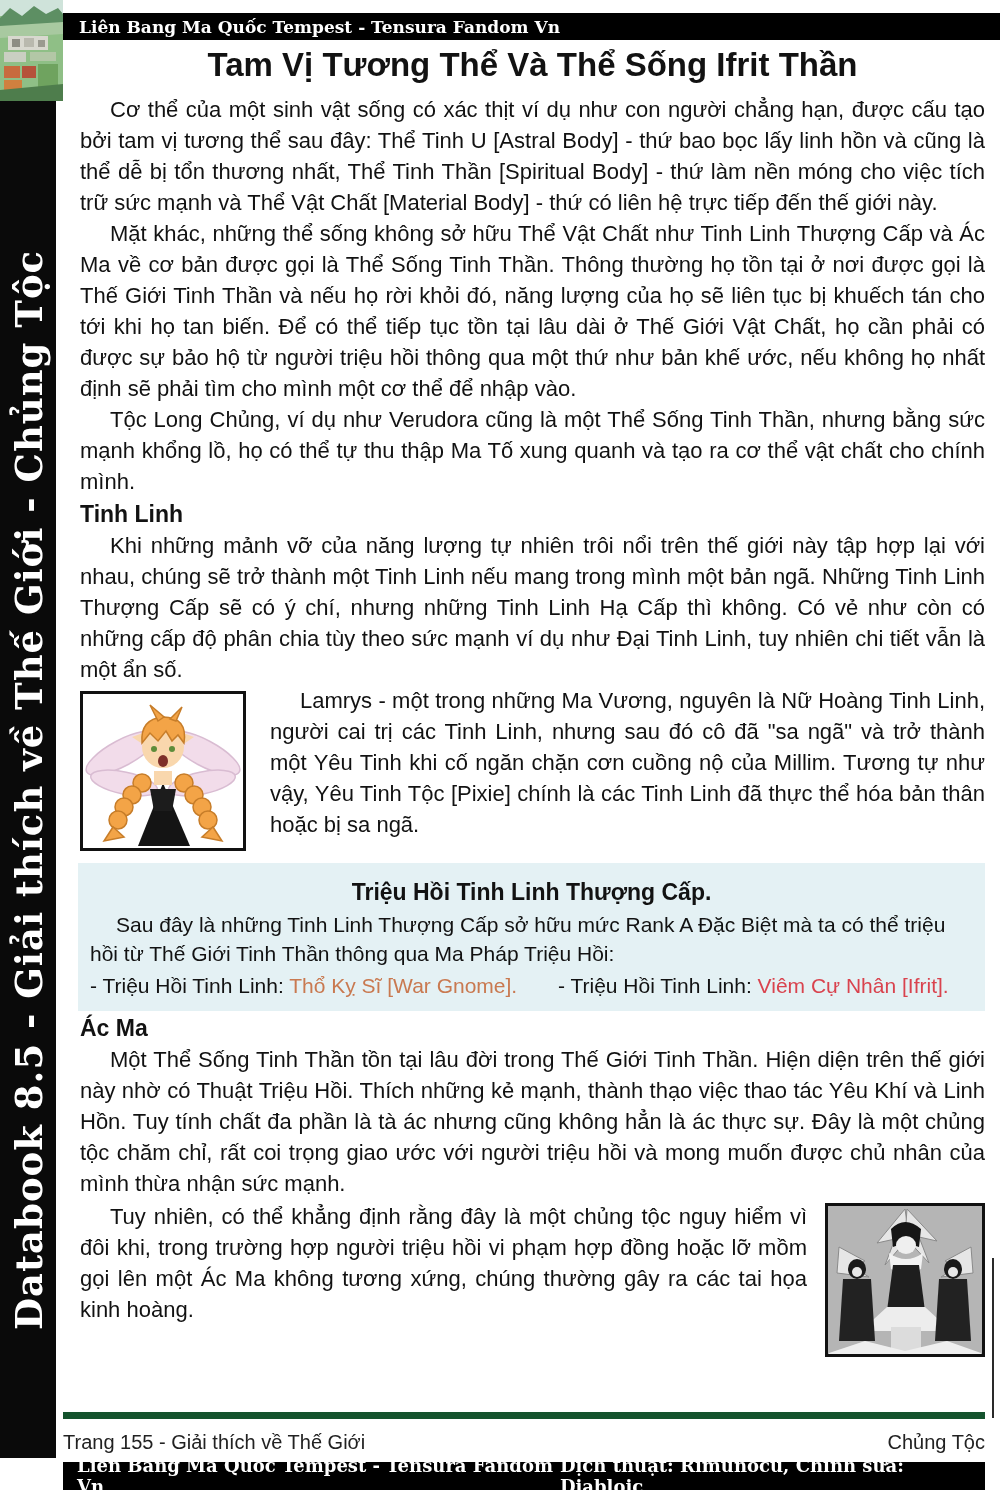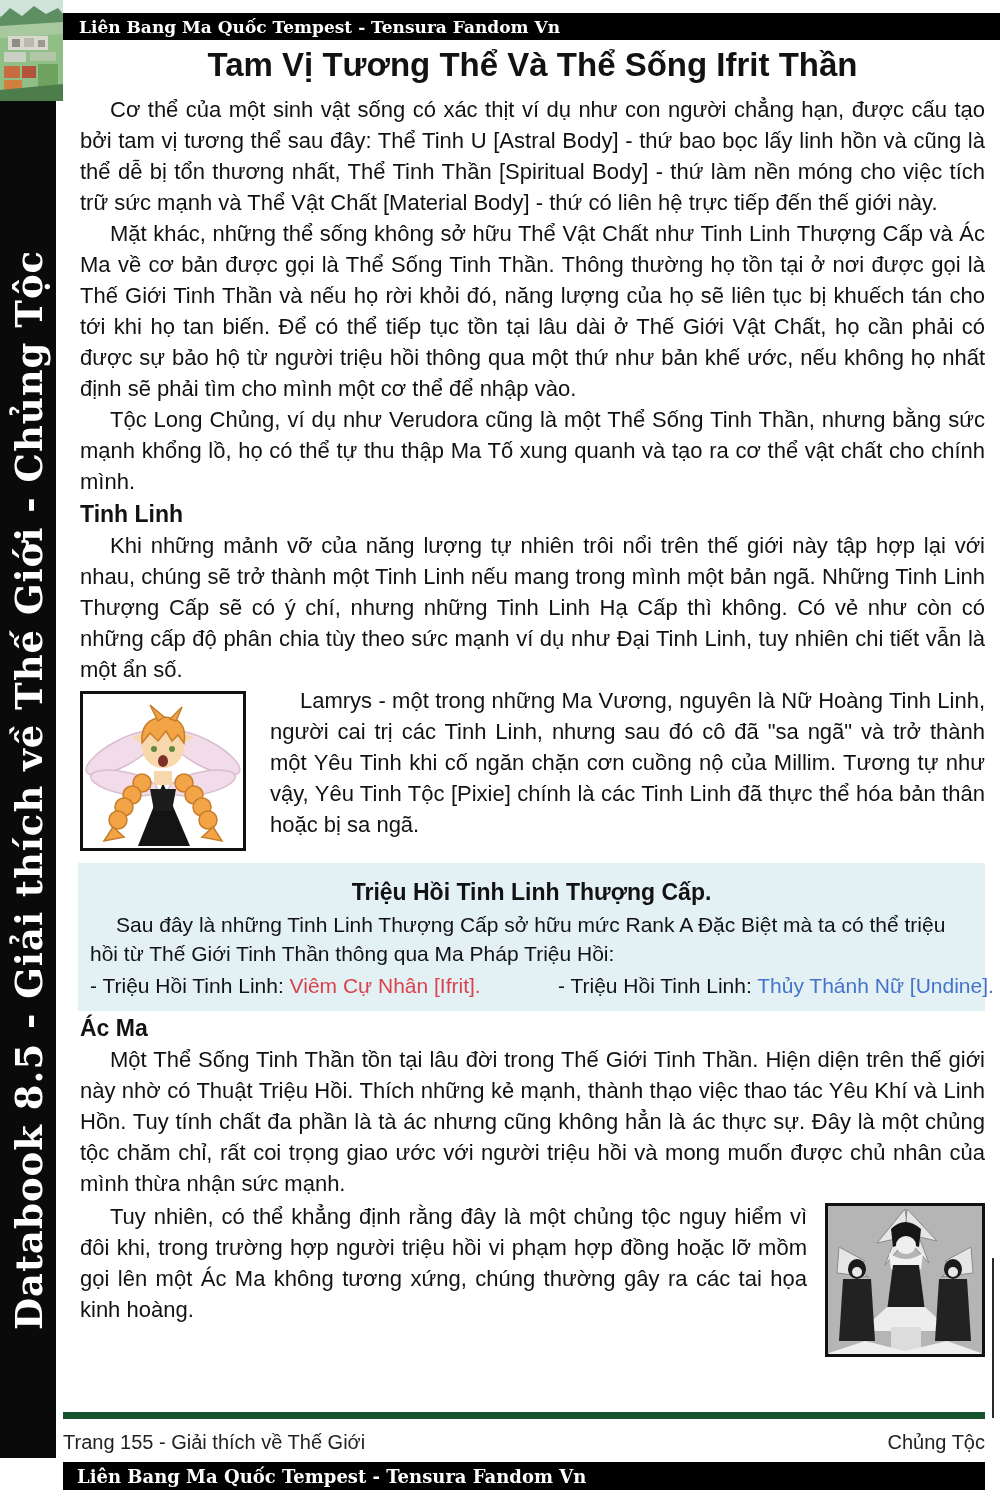--- a/index.html
+++ b/index.html
@@ -150,25 +150,25 @@
       <p class="para">Lamrys - một trong những Ma Vương, nguyên là Nữ Hoàng Tinh Linh, người cai trị các Tinh Linh, nhưng sau đó cô đã "sa ngã" và trở thành một Yêu Tinh khi cố ngăn chặn cơn cuồng nộ của Millim. Tương tự như vậy, Yêu Tinh Tộc [Pixie] chính là các Tinh Linh đã thực thể hóa bản thân hoặc bị sa ngã.</p>
       <div class="clear"></div>
     </div>
 
     <div class="summon-box" style="background: rgb(228, 241, 244);">
       <div class="summon-title">Triệu Hồi Tinh Linh Thượng Cấp.</div>
       <p class="summon-intro">Sau đây là những Tinh Linh Thượng Cấp sở hữu mức Rank A Đặc Biệt mà ta có thể triệu hồi từ Thế Giới Tinh Thần thông qua Ma Pháp Triệu Hồi:</p>
       <div class="summon-grid">
         <div class="summon-item">
           <span>- Triệu Hồi Tinh Linh:</span>
-          <span class="name" style="color: rgb(217, 67, 78);">Viêm Cự Nhân [Ifrit].</span>
+          <span class="name" style="color: rgb(201, 121, 80);">Thổ Kỵ Sĩ [War Gnome].</span>
         </div>
         <div class="summon-item">
           <span>- Triệu Hồi Tinh Linh:</span>
-          <span class="name" style="color: rgb(67, 116, 201);">Thủy Thánh Nữ [Undine].</span>
+          <span class="name" style="color: rgb(217, 67, 78);">Viêm Cự Nhân [Ifrit].</span>
         </div>
       </div>
     </div>
 
     <div class="section-heading">Ác Ma</div>
     <p class="para">Một Thể Sống Tinh Thần tồn tại lâu đời trong Thế Giới Tinh Thần. Hiện diện trên thế giới này nhờ có Thuật Triệu Hồi. Thích những kẻ mạnh, thành thạo việc thao tác Yêu Khí và Linh Hồn. Tuy tính chất đa phần là tà ác nhưng cũng không hẳn là ác thực sự. Đây là một chủng tộc chăm chỉ, rất coi trọng giao ước với người triệu hồi và mong muốn được chủ nhân của mình thừa nhận sức mạnh.</p>
 
     <div class="acma-wrap">
       <svg class="demons-figure" viewBox="0 0 160 154" xmlns="http://www.w3.org/2000/svg">
         <rect x="1.5" y="1.5" width="157" height="151" fill="#b5b5b5" stroke="#111" stroke-width="3"></rect>
@@ -202,16 +202,17 @@
     </div>
   </div>
 
   <div class="footer-info">
     <span>Trang 155 - Giải thích về Thế Giới</span>
     <span>Chủng Tộc</span>
   </div>
 
   <div class="bottombar">
     <span>Liên Bang Ma Quốc Tempest - Tensura Fandom Vn</span>
+    <span>Dịch thuật: Rimunocu, Chỉnh sửa: Diabloic</span>
   </div>
 
   <div class="right-edge-line"></div>
 </div>
 
 </body></html>

